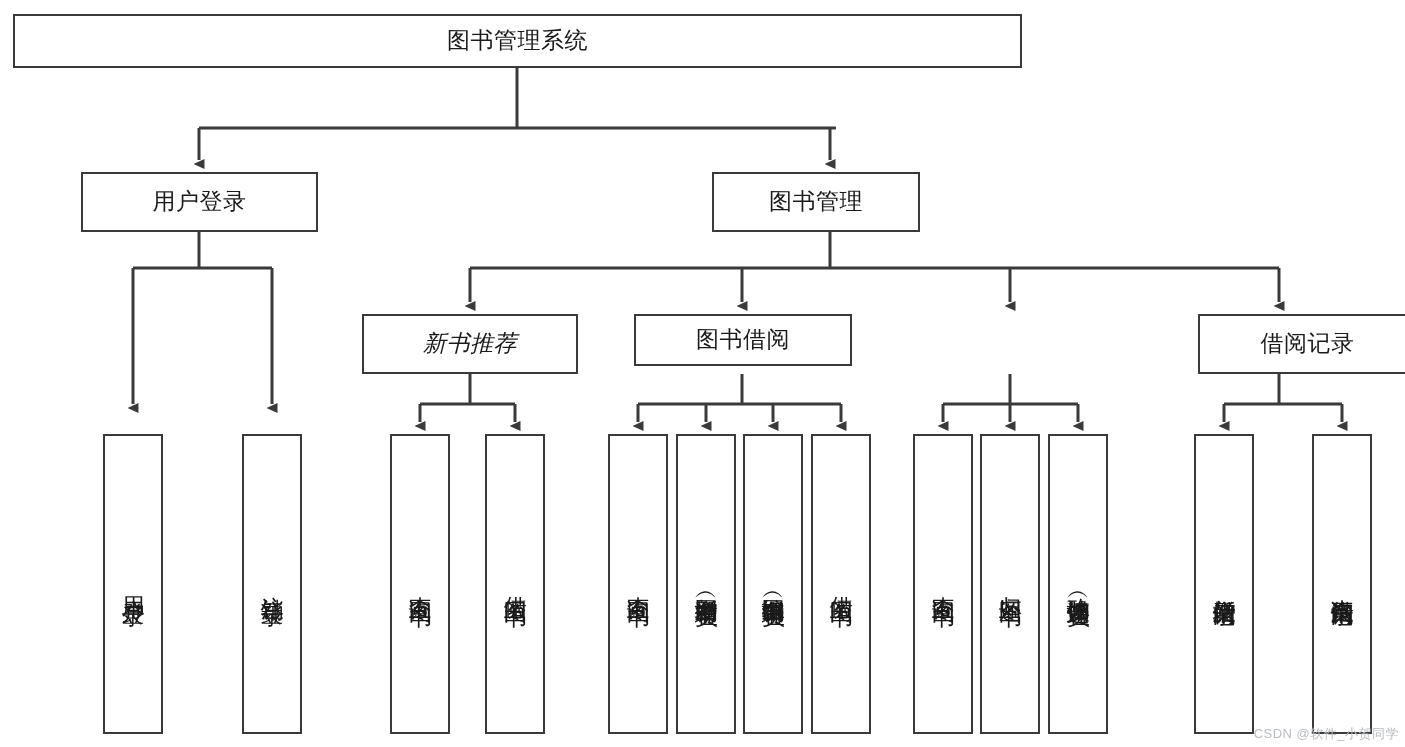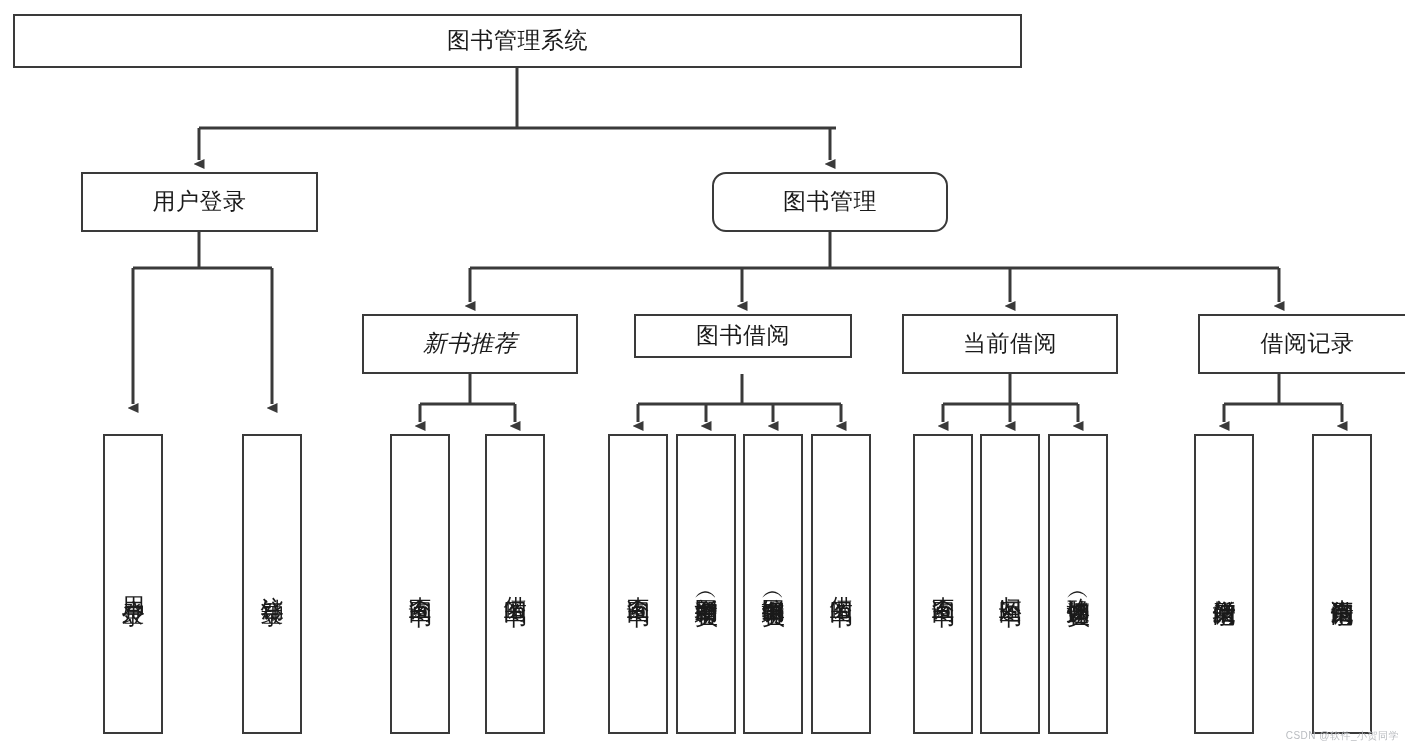--- a/index.html
+++ b/index.html
@@ -63,21 +63,21 @@
     letter-spacing: 3px;
     white-space: nowrap;
   }
   .node.vert.tall-text .node-label {
     letter-spacing: 1px;
   }
   #watermark {
     position: absolute;
     right: 6px;
     bottom: 4px;
-    font-size: 10px;
+    font-size: 13px;
     color: #b9bcc0;
     font-family: "Liberation Sans", "DejaVu Sans", sans-serif;
     letter-spacing: 0.5px;
     pointer-events: none;
     user-select: none;
   }
 </style>
 </head>
 <body>
 
@@ -134,35 +134,32 @@
   </svg>
 
   <div class="node horiz root" style="left:13px; top:14px; width:1009px; height:54px;justify-content:center;">
     <span class="node-label">图书管理系统</span>
   </div>
 
   <div class="node horiz" style="left:81px; top:172px; width:237px; height:60px;">
     <span class="node-label">用户登录</span>
   </div>
 
-  <div class="node horiz" style="left:712px; top:172px; width:236px; height:60px;border-radius:14px;">
+  <div class="node horiz" style="left:712px; top:172px; width:208px; height:60px;">
     <span class="node-label">图书管理</span>
   </div>
 
   <div class="node horiz" style="left:362px; top:314px; width:216px; height:60px;font-style:italic;">
     <span class="node-label">新书推荐</span>
   </div>
 
-  <div class="node horiz" style="left:634px; top:314px; width:218px; height:44px;">
+  <div class="node horiz" style="left:634px; top:314px; width:218px; height:52px;">
     <span class="node-label">图书借阅</span>
   </div>
 
-  <div class="node horiz" style="left:902px; top:314px; width:216px; height:60px;">
-    <span class="node-label">当前借阅</span>
-  </div>
 
   <div class="node horiz" style="left:1170px; top:314px; width:219px; height:60px;margin-left:28px;">
     <span class="node-label">借阅记录</span>
   </div>
 
   <div class="node vert" style="left:103px; top:434px; width:60px; height:300px;">
     <span class="node-label">用户登录</span>
   </div>
 
   <div class="node vert" style="left:242px; top:434px; width:60px; height:300px;">

